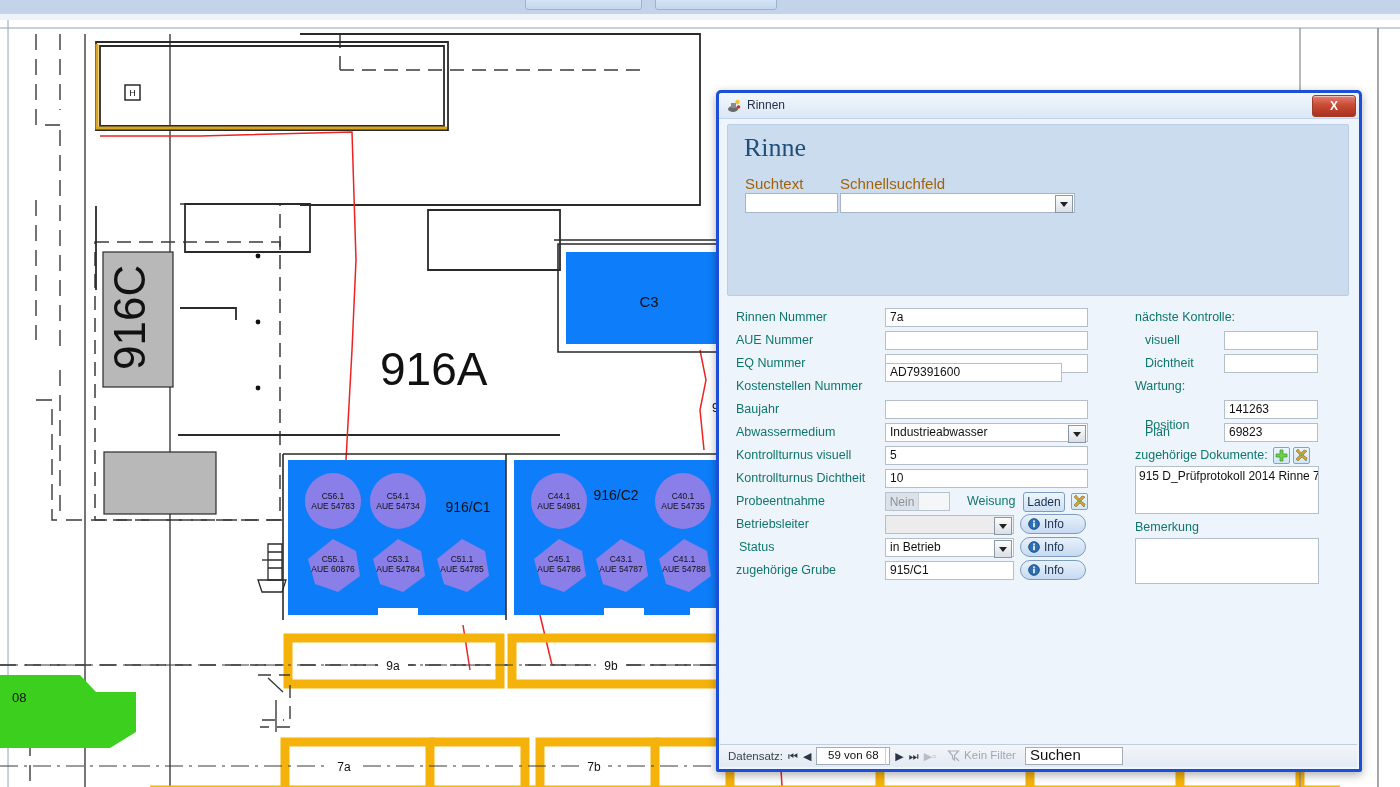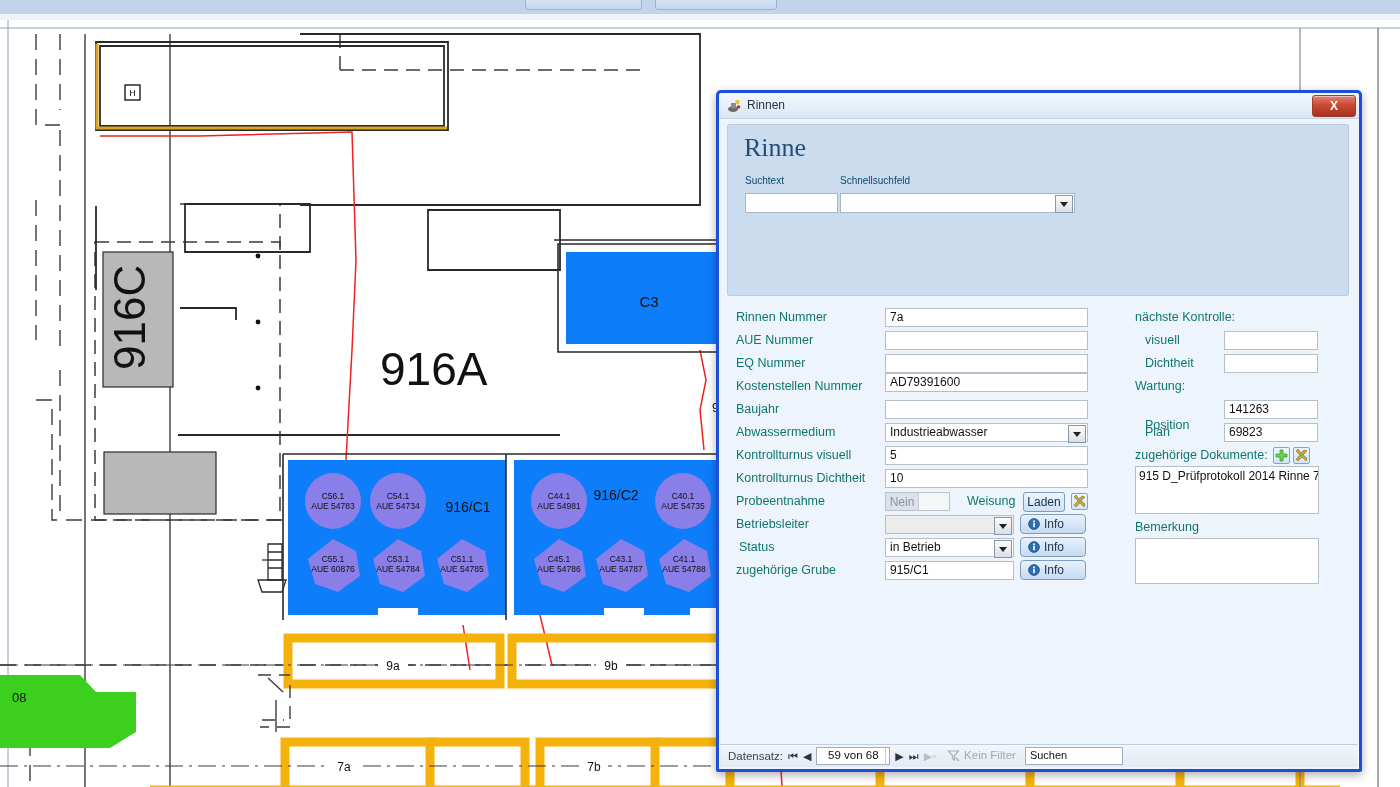--- a/index.html
+++ b/index.html
@@ -62,21 +62,21 @@
   
   #hdr{
     position:absolute;left:8px;top:31px;width:620px;height:170px;
     background:#ccdcef;border:1px solid #bacde4;border-radius:2px;
   }
   #hdr .htitle{
     position:absolute;left:16px;top:8px;
     font-family:"Liberation Serif", serif;
     font-size:26px;color:#1f4e79;
   }
-  #hdr .lbl{position:absolute;font-size:10px;color:#0c4a6e;}
+  #hdr .lbl{position:absolute;font-size:15px;color:#a16207;}
   #hdr .l-such{left:17px;top:50px;}
   #hdr .l-schnell{left:112px;top:50px;}
   .tb{
     position:absolute;background:#fff;border:1px solid #a6b6c8;
     height:20px;box-sizing:border-box;font-size:12px;color:#111;
     padding:1px 4px;line-height:18px;
   }
   #f-suchtext{left:17px;top:68px;width:93px;}
   #f-schnell{left:112px;top:68px;width:235px;}
   .ddbtn{
@@ -96,21 +96,21 @@
   .fval{
     position:absolute;background:#fff;border:1px solid #b4bfcb;
     box-sizing:border-box;height:19px;line-height:17px;
     font-size:12px;color:#111;padding:0 4px;
   }
   .fval.dis{background:#ececec;color:#9aa0a6;}
 
   .infobtn{
     position:absolute;height:20px;width:66px;
     background:linear-gradient(#e8f1fb,#c6daf1);
-    border:1px solid #7e9cc0;border-radius:4px;
+    border:1px solid #7e9cc0;border-radius:10px;
     font-size:12px;color:#1b3350;
     display:flex;align-items:center;gap:4px;padding-left:7px;
     cursor:pointer;box-sizing:border-box;
   }
   .ibulb{width:12px;height:12px;flex:0 0 12px;}
 
   .minibtn{
     position:absolute;width:17px;height:17px;border:1px solid #7ba7c9;
     border-radius:2px;background:linear-gradient(#ecf6ff,#cfe6f8);
     cursor:pointer;box-sizing:border-box;
@@ -147,21 +147,21 @@
   }
   #recbar .navglyph{color:#2a3442;font-size:11px;cursor:pointer;}
   #recbar .navglyph.dim{color:#b8bec6;}
   #rec-pos{
     background:#fff;border:1px solid #9fadbd;height:16px;line-height:14px;
     font-size:11.5px;padding:0 4px;min-width:64px;text-align:center;color:#111;
   }
   #rec-filter{color:#a2a8b0;display:flex;align-items:flex-start;gap:4px;margin-left:6px;}
   #rec-search{
     background:#fff;border:1px solid #9fadbd;height:16px;line-height:14px;
-    font-size:11px;padding:0 4px;width:88px;color:#111;margin-left:4px;
+    font-size:15px;padding:0 4px;width:88px;color:#111;margin-left:4px;
   }
 
   .divider-v{position:absolute;background:#c6d0dc;width:1px;}
 </style>
 </head>
 <body>
 
 <div id="app-strip">
   <div class="ribbon-btn rb1"></div>
   <div class="ribbon-btn rb2"></div>
@@ -397,21 +397,21 @@
     <div class="flabel" style="left:9px;top:150px;">Kontrollturnus visuell</div>
     <div class="flabel" style="left:9px;top:173px;">Kontrollturnus Dichtheit</div>
     <div class="flabel" style="left:9px;top:196px;">Probeentnahme</div>
     <div class="flabel" style="left:9px;top:219px;">Betriebsleiter</div>
     <div class="flabel" style="left:12px;top:242px;">Status</div>
     <div class="flabel" style="left:9px;top:265px;">zugehörige Grube</div>
 
     <div class="fval" style="left:158px;top:10px;width:203px;">7a</div>
     <div class="fval" style="left:158px;top:33px;width:203px;"></div>
     <div class="fval" style="left:158px;top:56px;width:203px;"></div>
-    <div class="fval" style="left:158px;top:75px;width:203px;">AD79391600</div>
+    <div class="fval" style="left:158px;top:65px;width:177px;">AD79391600</div>
     <div class="fval" style="left:158px;top:102px;width:203px;"></div>
 
     <div class="fval" style="left:158px;top:125px;width:203px;">Industrieabwasser
       <span class="ddbtn">
           <i></i>
         </span>
     </div>
 
     <div class="fval" style="left:158px;top:148px;width:203px;">5</div>
     <div class="fval" style="left:158px;top:171px;width:203px;">10</div>

